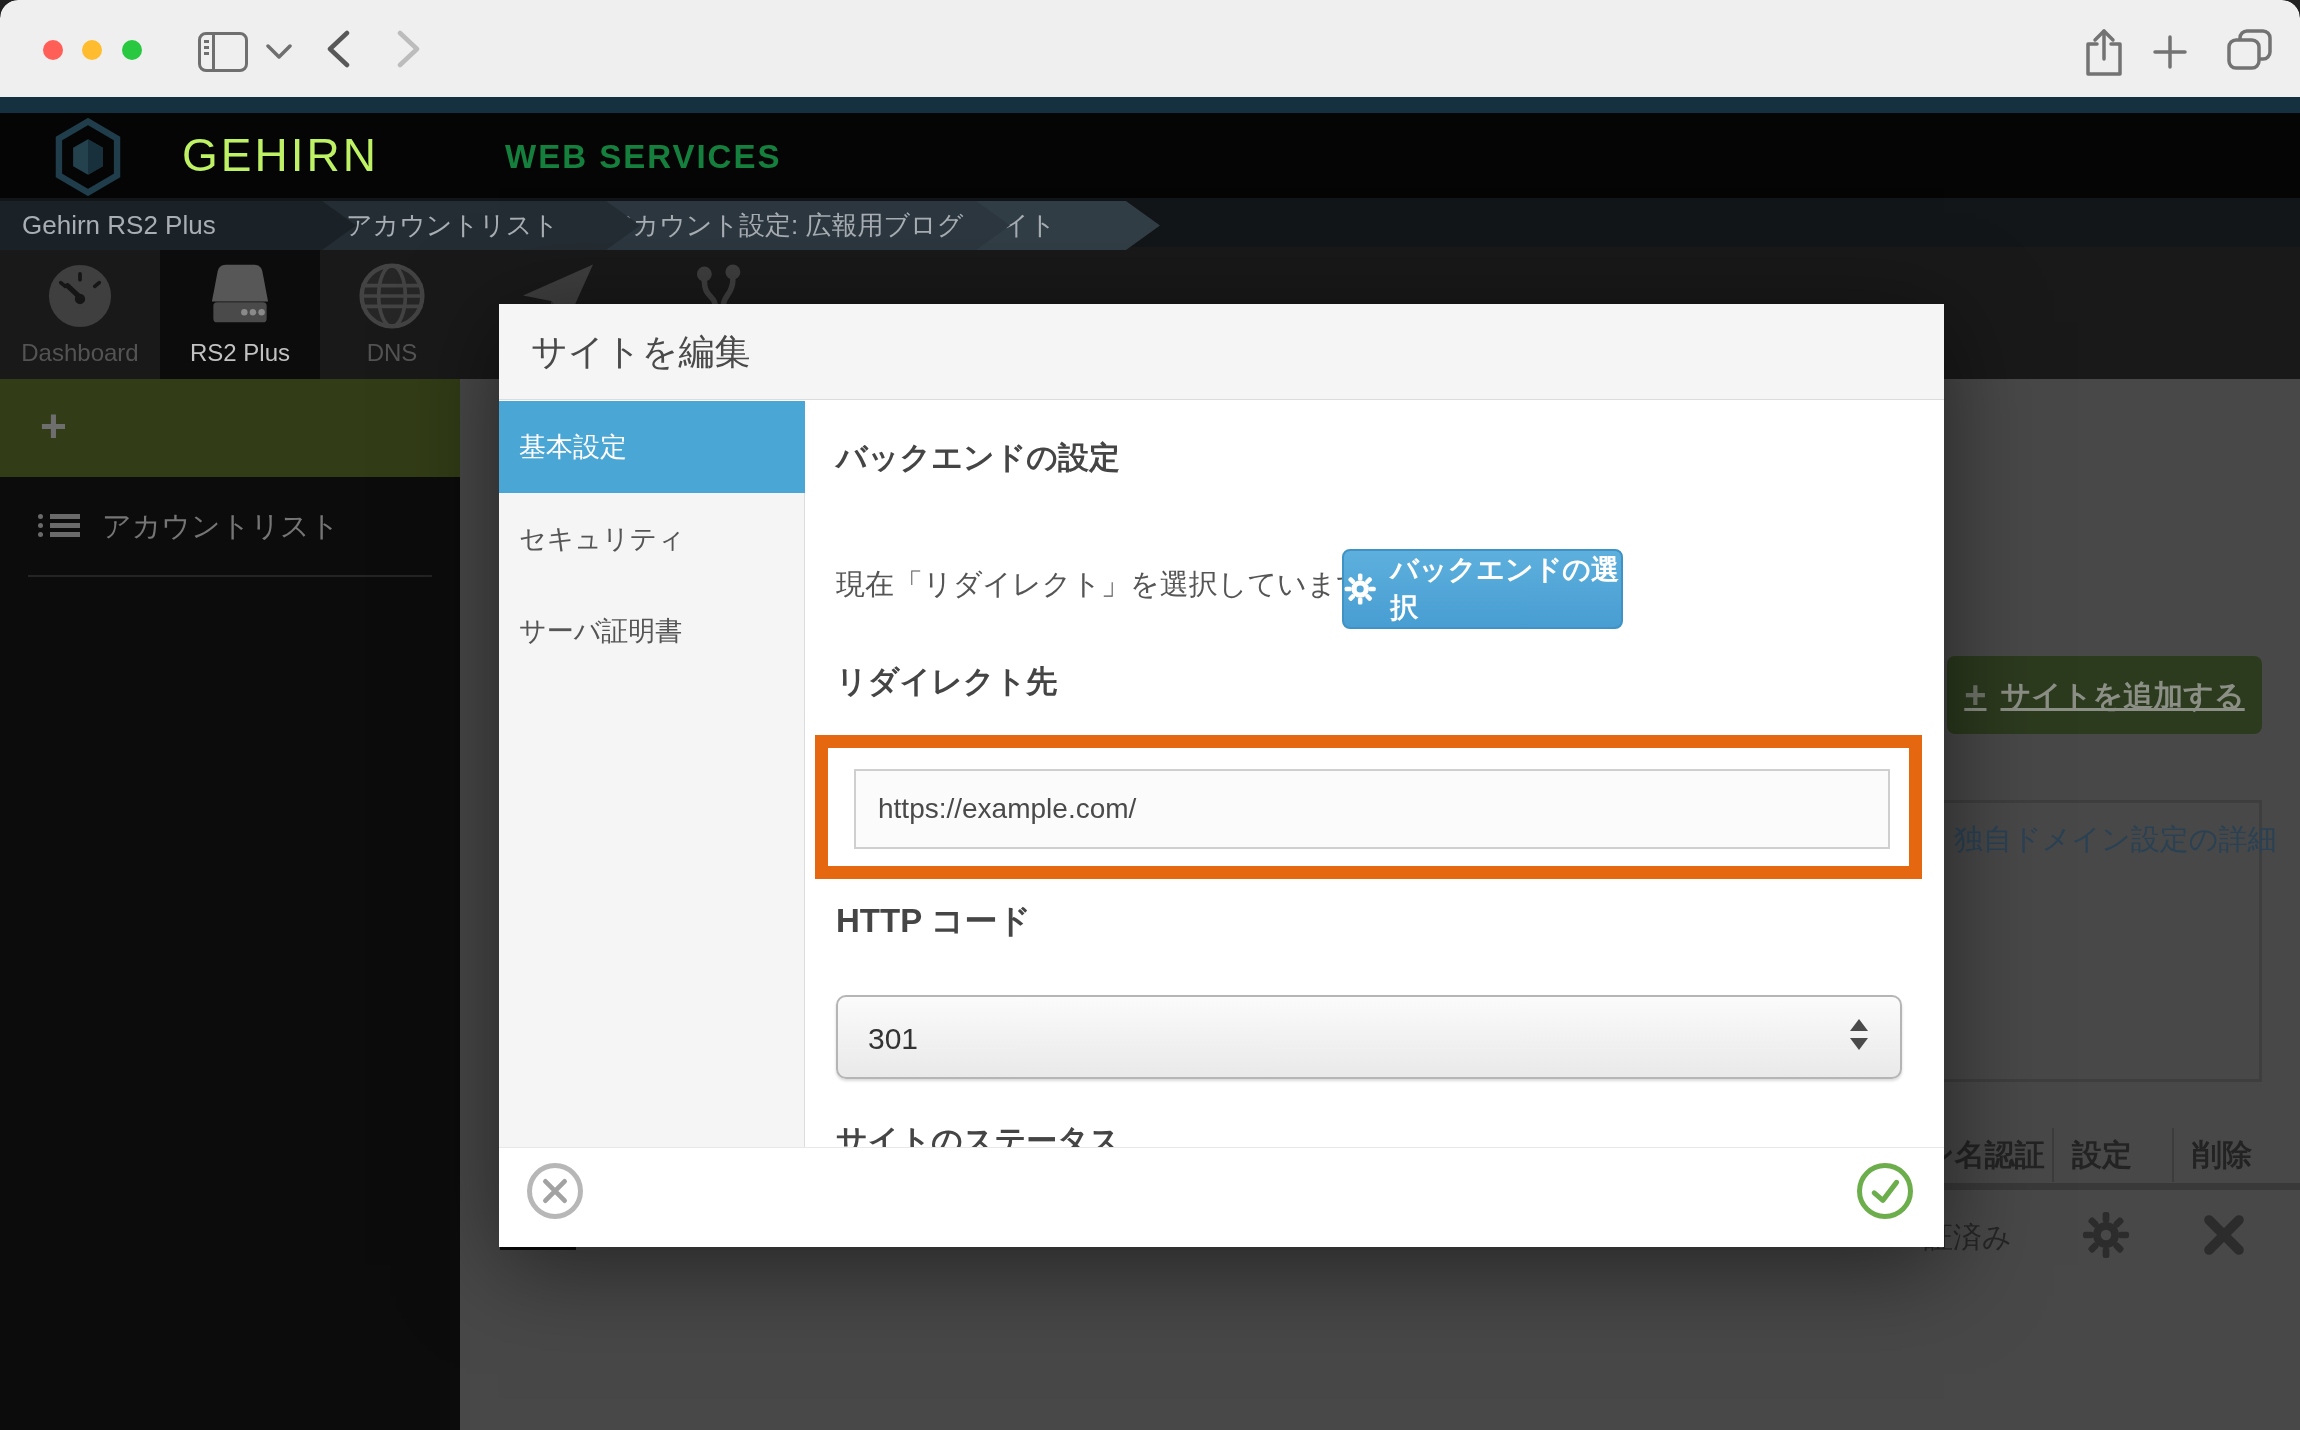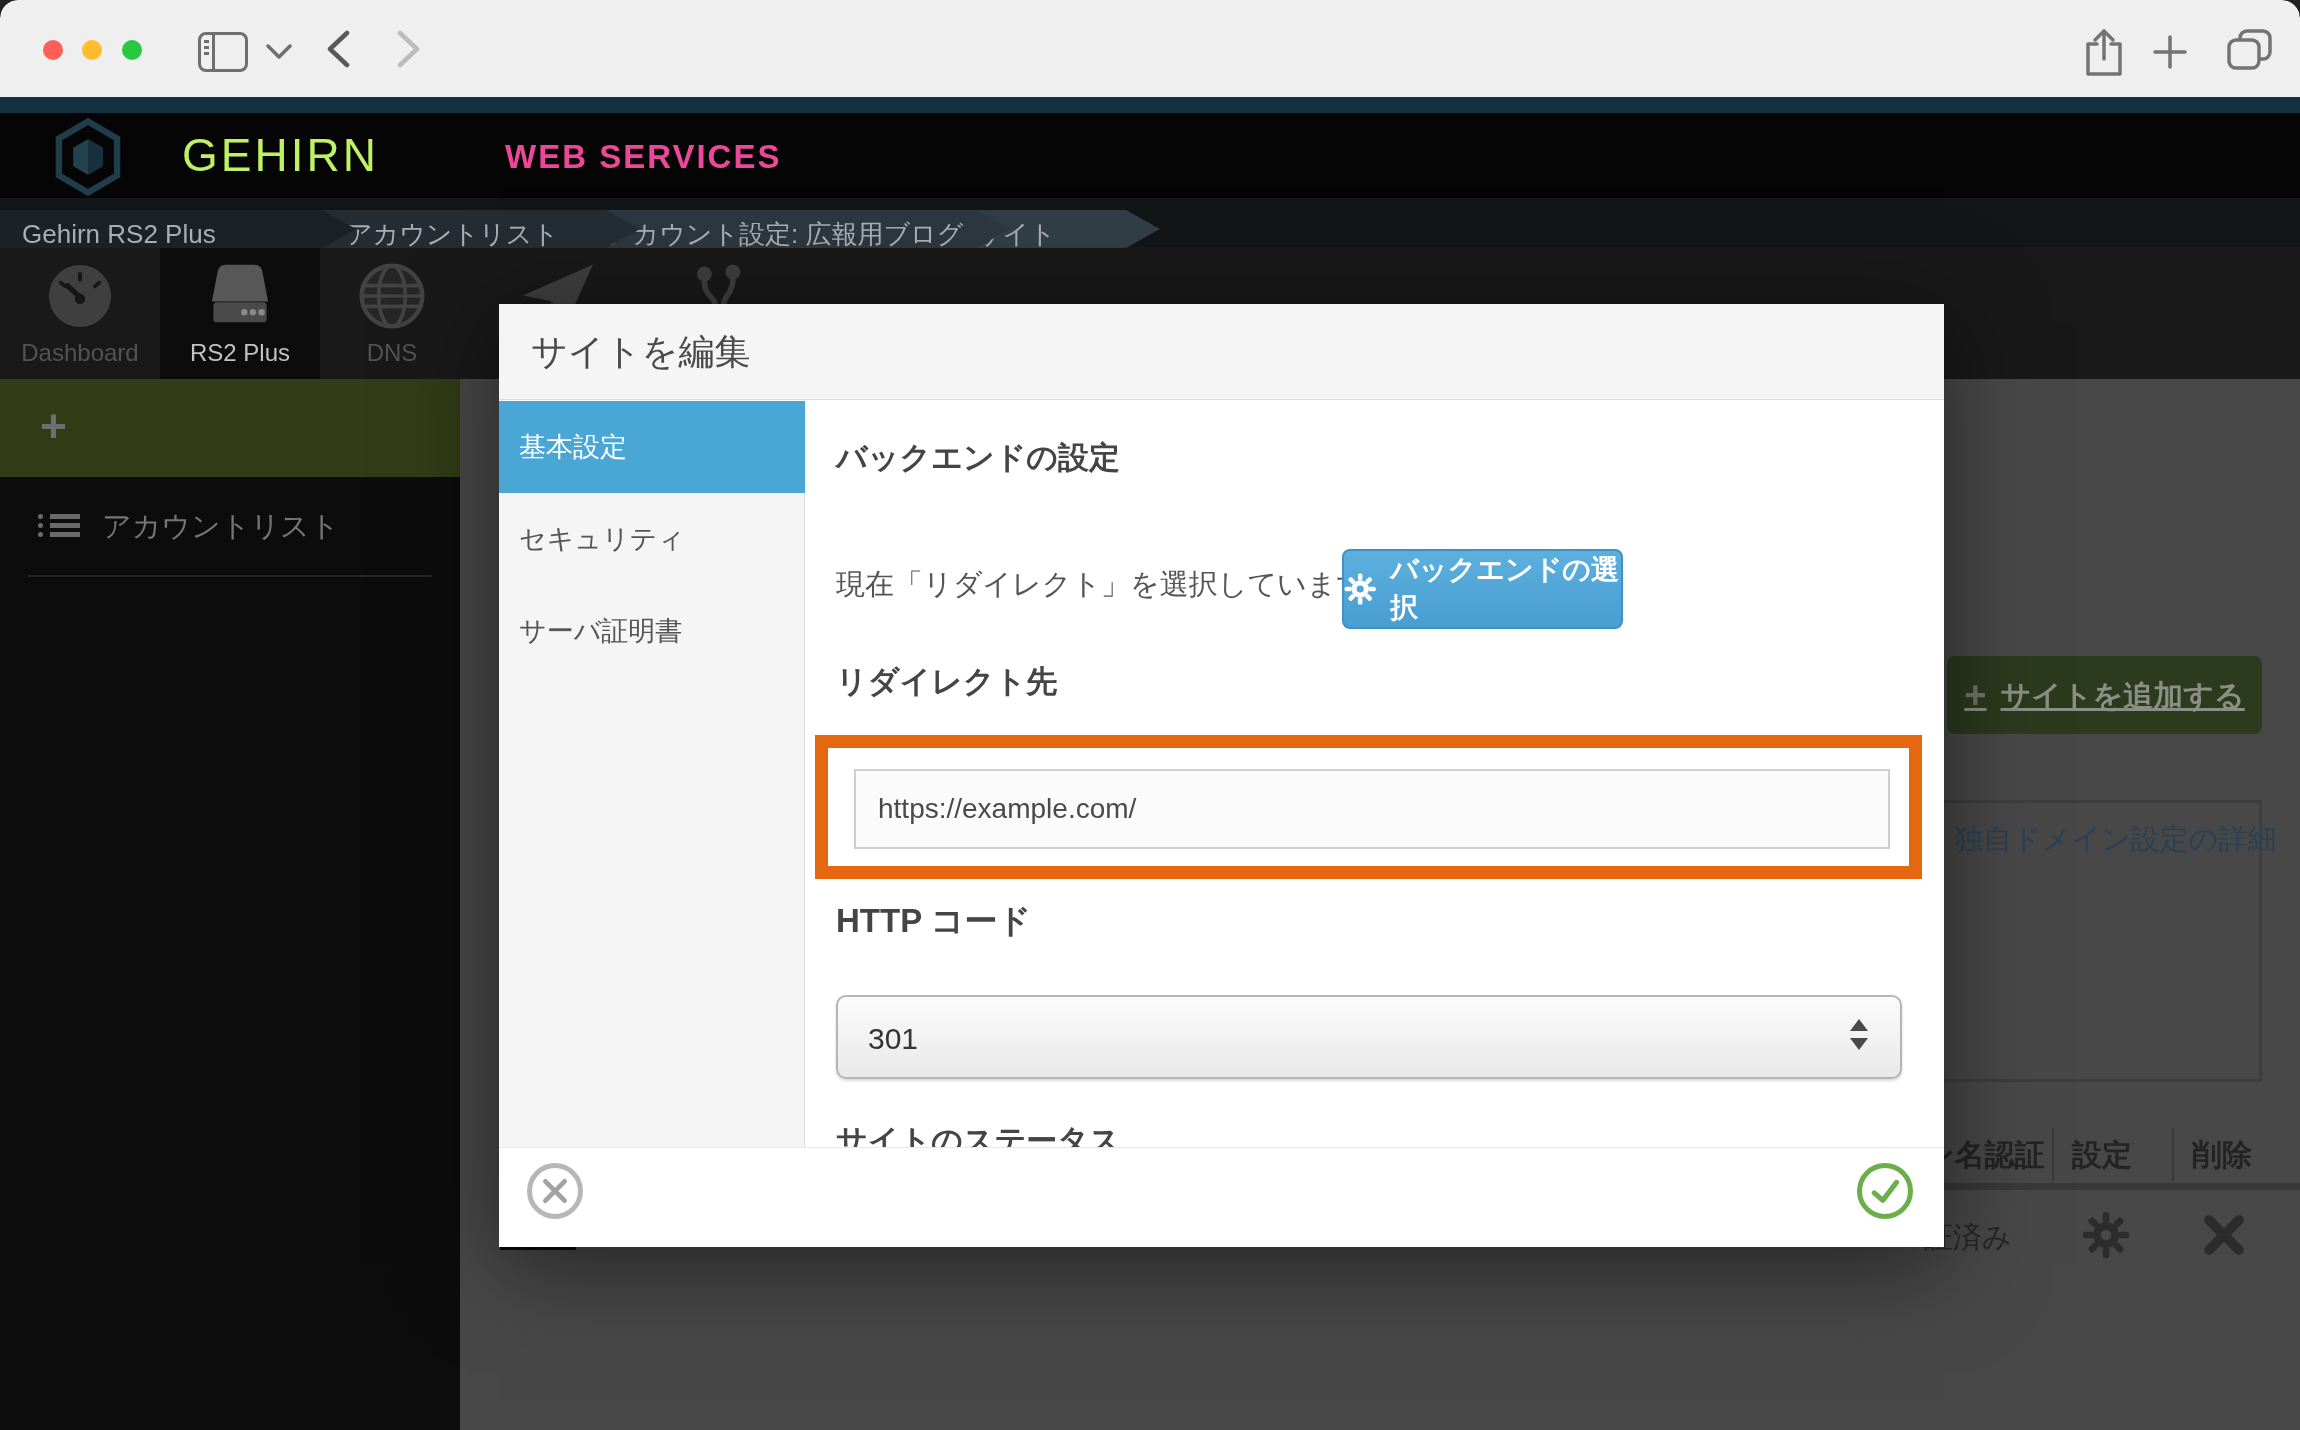--- a/index.html
+++ b/index.html
@@ -16,31 +16,31 @@
               box-shadow:0 6px 0 #6f6f6f,0 12px 0 #6f6f6f;}
   .chev-dn{position:absolute;left:266px;top:44px;}
   .navbtn{position:absolute;top:30px;}
 
   
   .teal{position:absolute;left:0;top:97px;width:100%;height:16px;background:#15313f;}
   .appheader{position:absolute;left:0;top:113px;width:100%;height:85px;background:#050505;}
   .brand1{position:absolute;left:182px;top:0;height:85px;line-height:85px;font-size:46px;font-weight:normal;
           letter-spacing:3px;color:#bef264;}
   .brand2{position:absolute;left:505px;top:0;height:85px;line-height:88px;font-size:33px;font-weight:bold;
-          letter-spacing:2px;color:#ec4899;}
+          letter-spacing:2px;color:#15803d;}
   .hdiv{position:absolute;top:113px;width:2px;height:85px;background:#1e1e1e;}
   .htxt{position:absolute;top:113px;height:85px;line-height:85px;font-size:29px;color:#9a9a9a;}
   .avatar{position:absolute;left:1902px;top:127px;width:52px;height:52px;border-radius:50%;background:#6f6f6f;
           display:flex;align-items:center;justify-content:center;}
   .info{position:absolute;left:2152px;top:133px;width:44px;height:44px;border-radius:50%;background:#8f8f8f;
         text-align:center;line-height:44px;font-size:30px;font-weight:bold;color:#101010;}
 
   
   .crumbs{position:absolute;left:0;top:198px;width:100%;height:49px;background:#131618;}
-  .seg{position:absolute;top:12px;height:38px;line-height:49px;font-size:26px;color:#a8aeb3;
+  .seg{position:absolute;top:3px;height:49px;line-height:49px;font-size:26px;color:#a8aeb3;
        clip-path:polygon(0 0,calc(100% - 34px) 0,100% 50%,calc(100% - 34px) 100%,0 100%);}
 
   
   .navrow{position:absolute;left:0;top:247px;width:100%;height:132px;background:#191919;}
   .nav-item{position:absolute;top:0;width:160px;height:132px;text-align:center;}
   .nav-item.active{background:#0c0c0c;}
   .nav-ic{position:absolute;left:50%;top:12px;transform:translateX(-50%);}
   .nav-lb{position:absolute;left:0;right:0;top:92px;font-size:24px;color:#535353;}
   .nav-item.active .nav-lb{color:#c2c2c2;}
 

